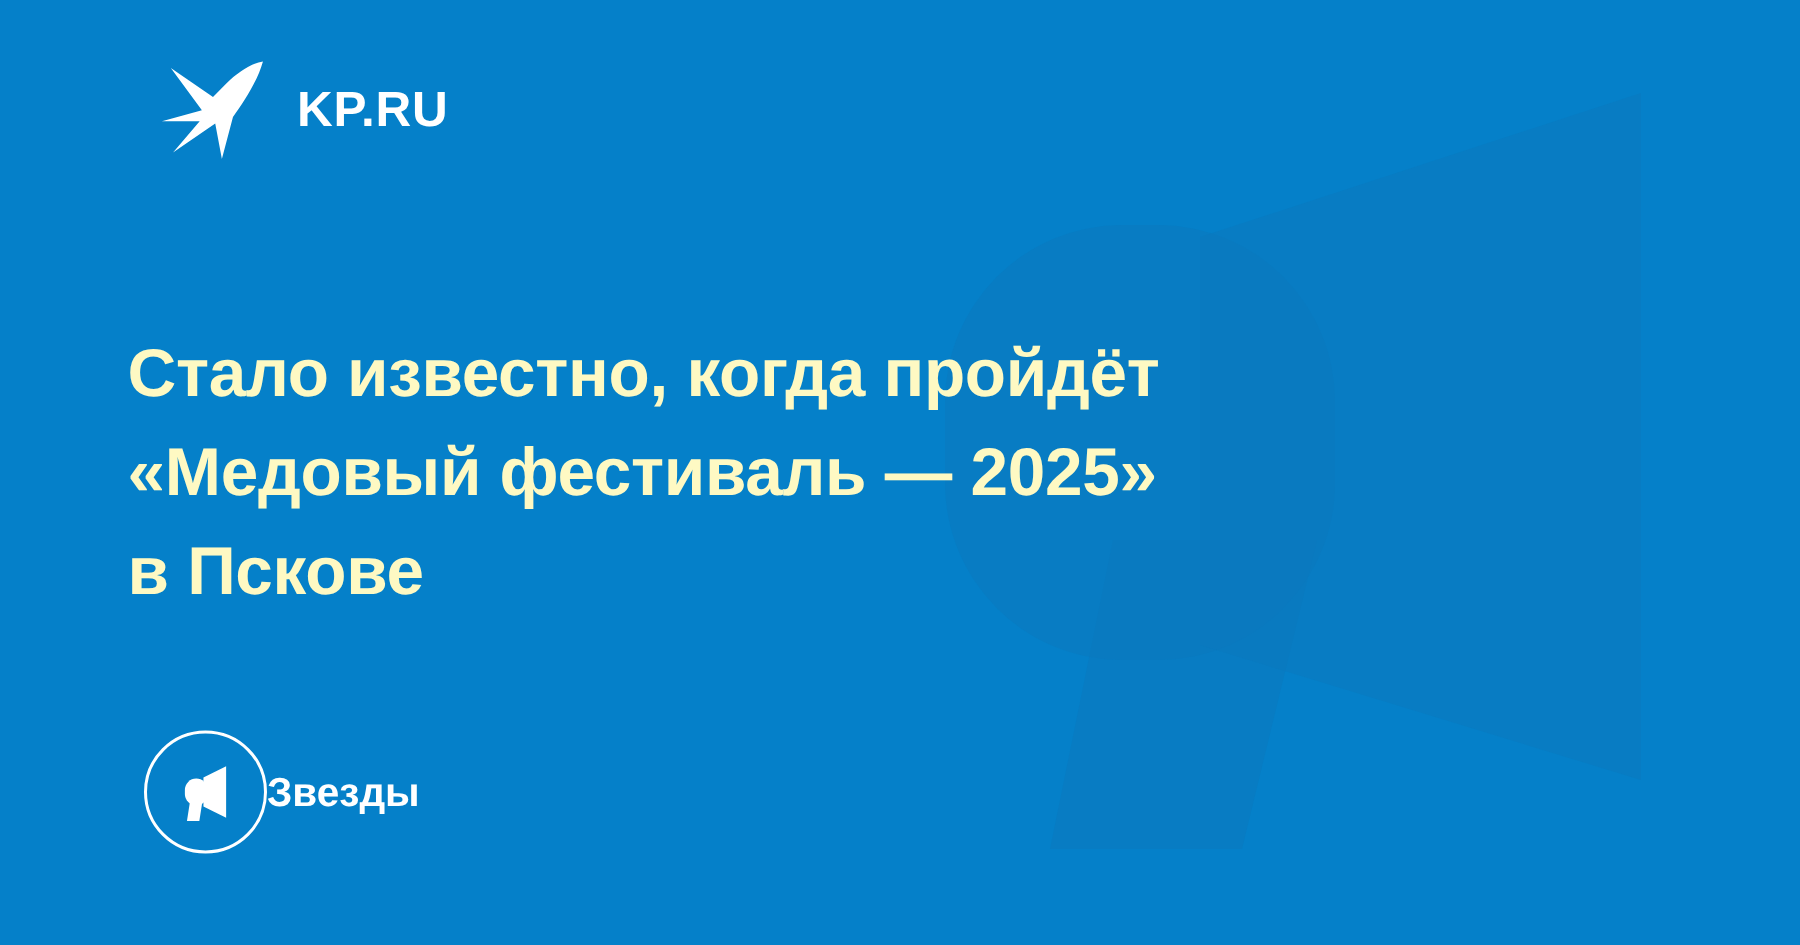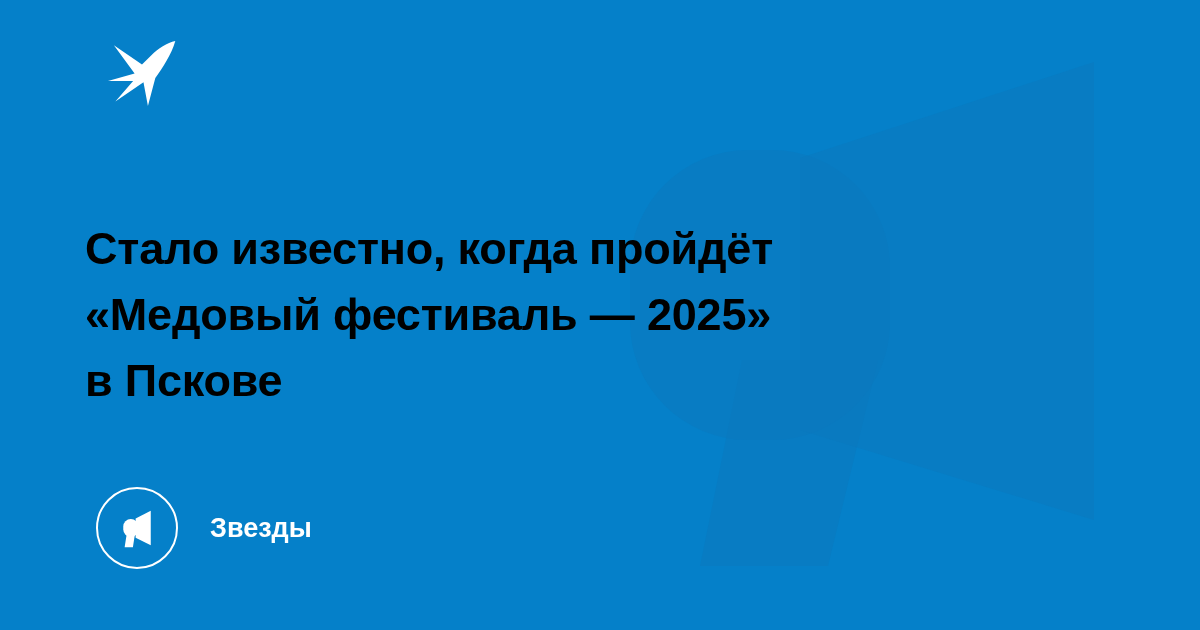--- a/index.html
+++ b/index.html
@@ -51,39 +51,38 @@
     line-height: 1;
     white-space: nowrap;
   }
 
   
   .headline {
     position: absolute;
     left: 85px;
     top: 186px;
     width: 930px;
-    color: #000000;
+    color: #fef9c3;
     font-size: 45px;
     font-weight: bold;
     line-height: 1.46;
     letter-spacing: -0.2px;
   }
   .headline .line {
     display: block;
     white-space: nowrap;
   }
 
   
   .category {
     position: absolute;
     left: 96px;
     top: 486px;
     display: flex;
     align-items: center;
-    gap: 32px;
     height: 84px;
   }
   .category-circle {
     width: 82px;
     height: 82px;
     border: 2px solid #ffffff;
     border-radius: 50%;
     box-sizing: border-box;
     display: flex;
     align-items: center;
@@ -116,20 +115,21 @@
       <rect x="630" y="150" width="260" height="290" rx="118" ry="118"></rect>
 
       <path d="M800 158 L1094 62 L1094 520 L800 430 Z"></path>
     </g>
   </svg>
 
   <div class="header">
     <svg class="logo-bird" viewBox="0 0 100 100" aria-hidden="true">
       <path fill="#ffffff" d="M95 8 C84 10 72 18 62 28 L50 40 L12 14 L40 52 L4 62 L38 62 L14 90 L52 64 L58 96 L68 58 C78 44 90 26 95 8 Z"></path>
     </svg>
+    <span class="logo-text">KP.RU</span>
   </div>
 
   <h1 class="headline">
     <span class="line">Стало известно, когда пройдёт</span>
     <span class="line">«Медовый фестиваль — 2025»</span>
     <span class="line">в Пскове</span>
   </h1>
 
   <div class="category">
     <span class="category-circle">

